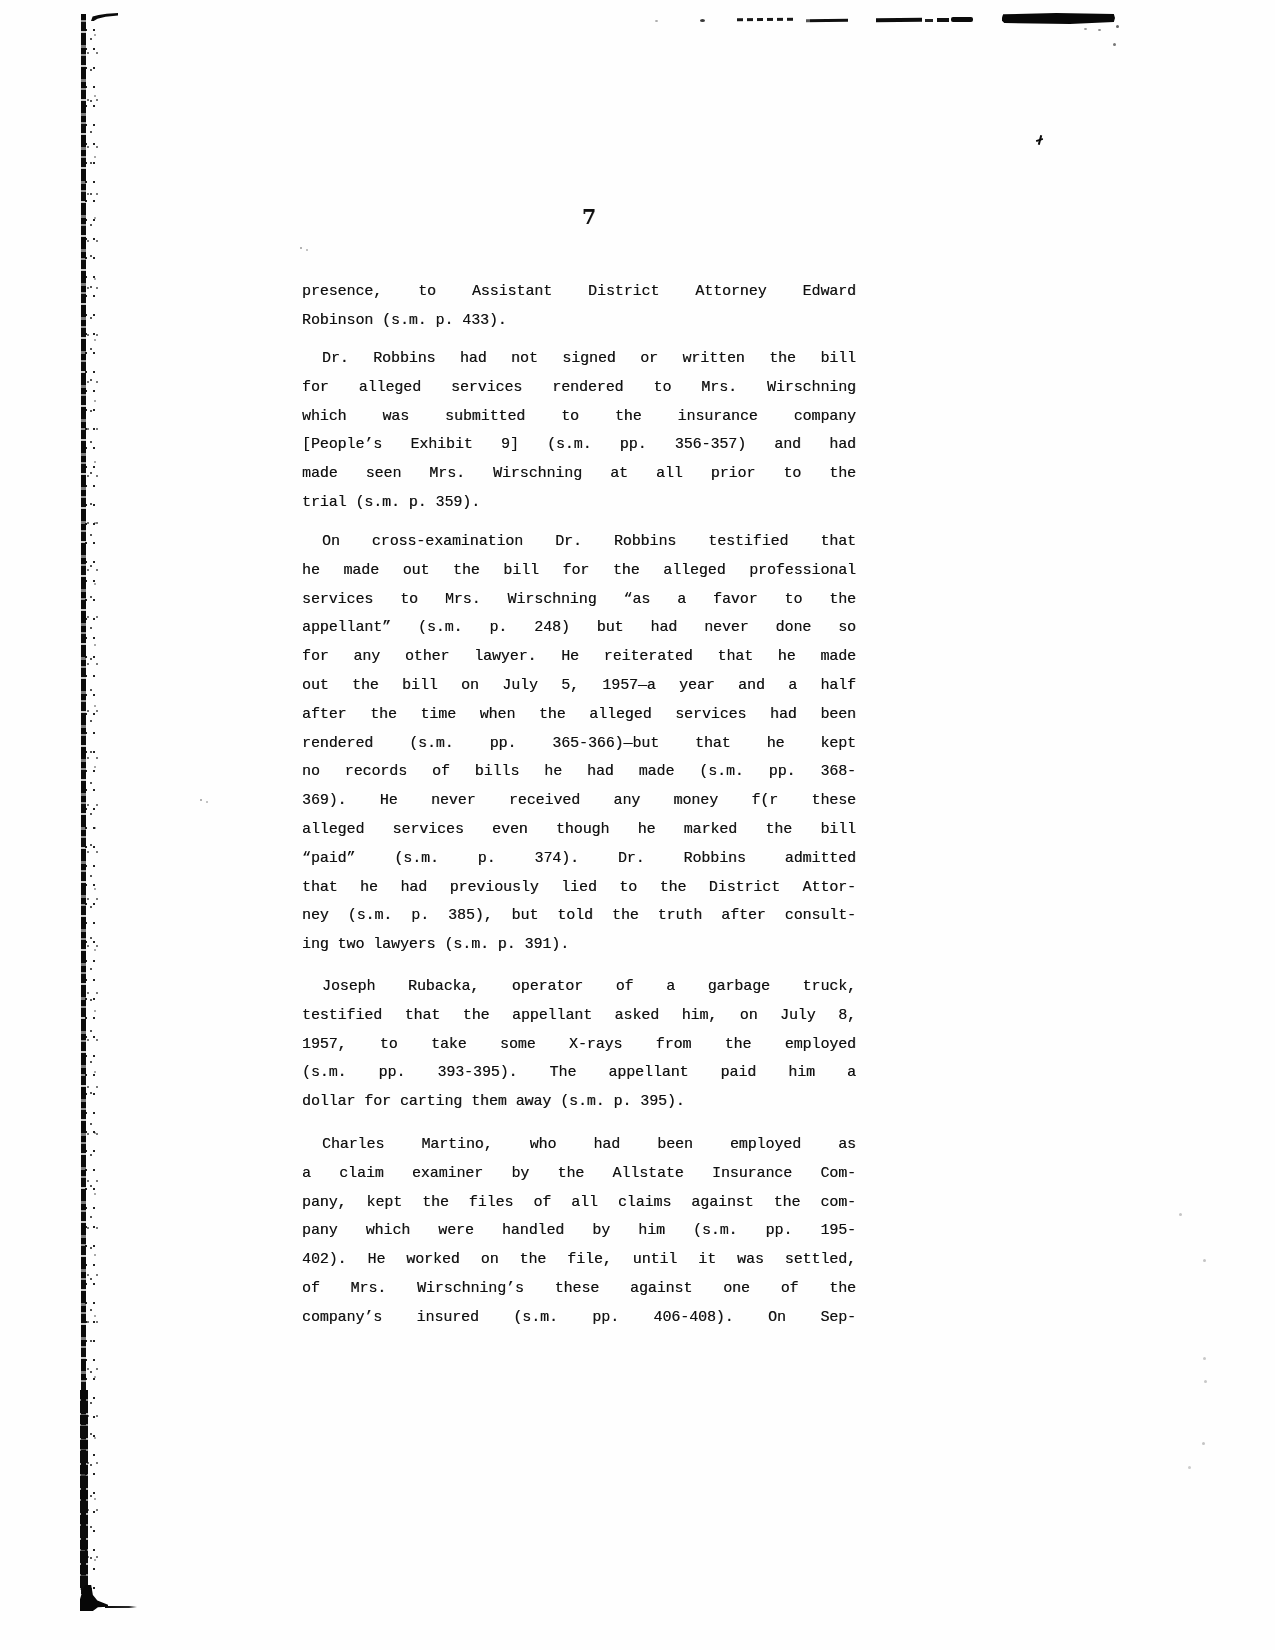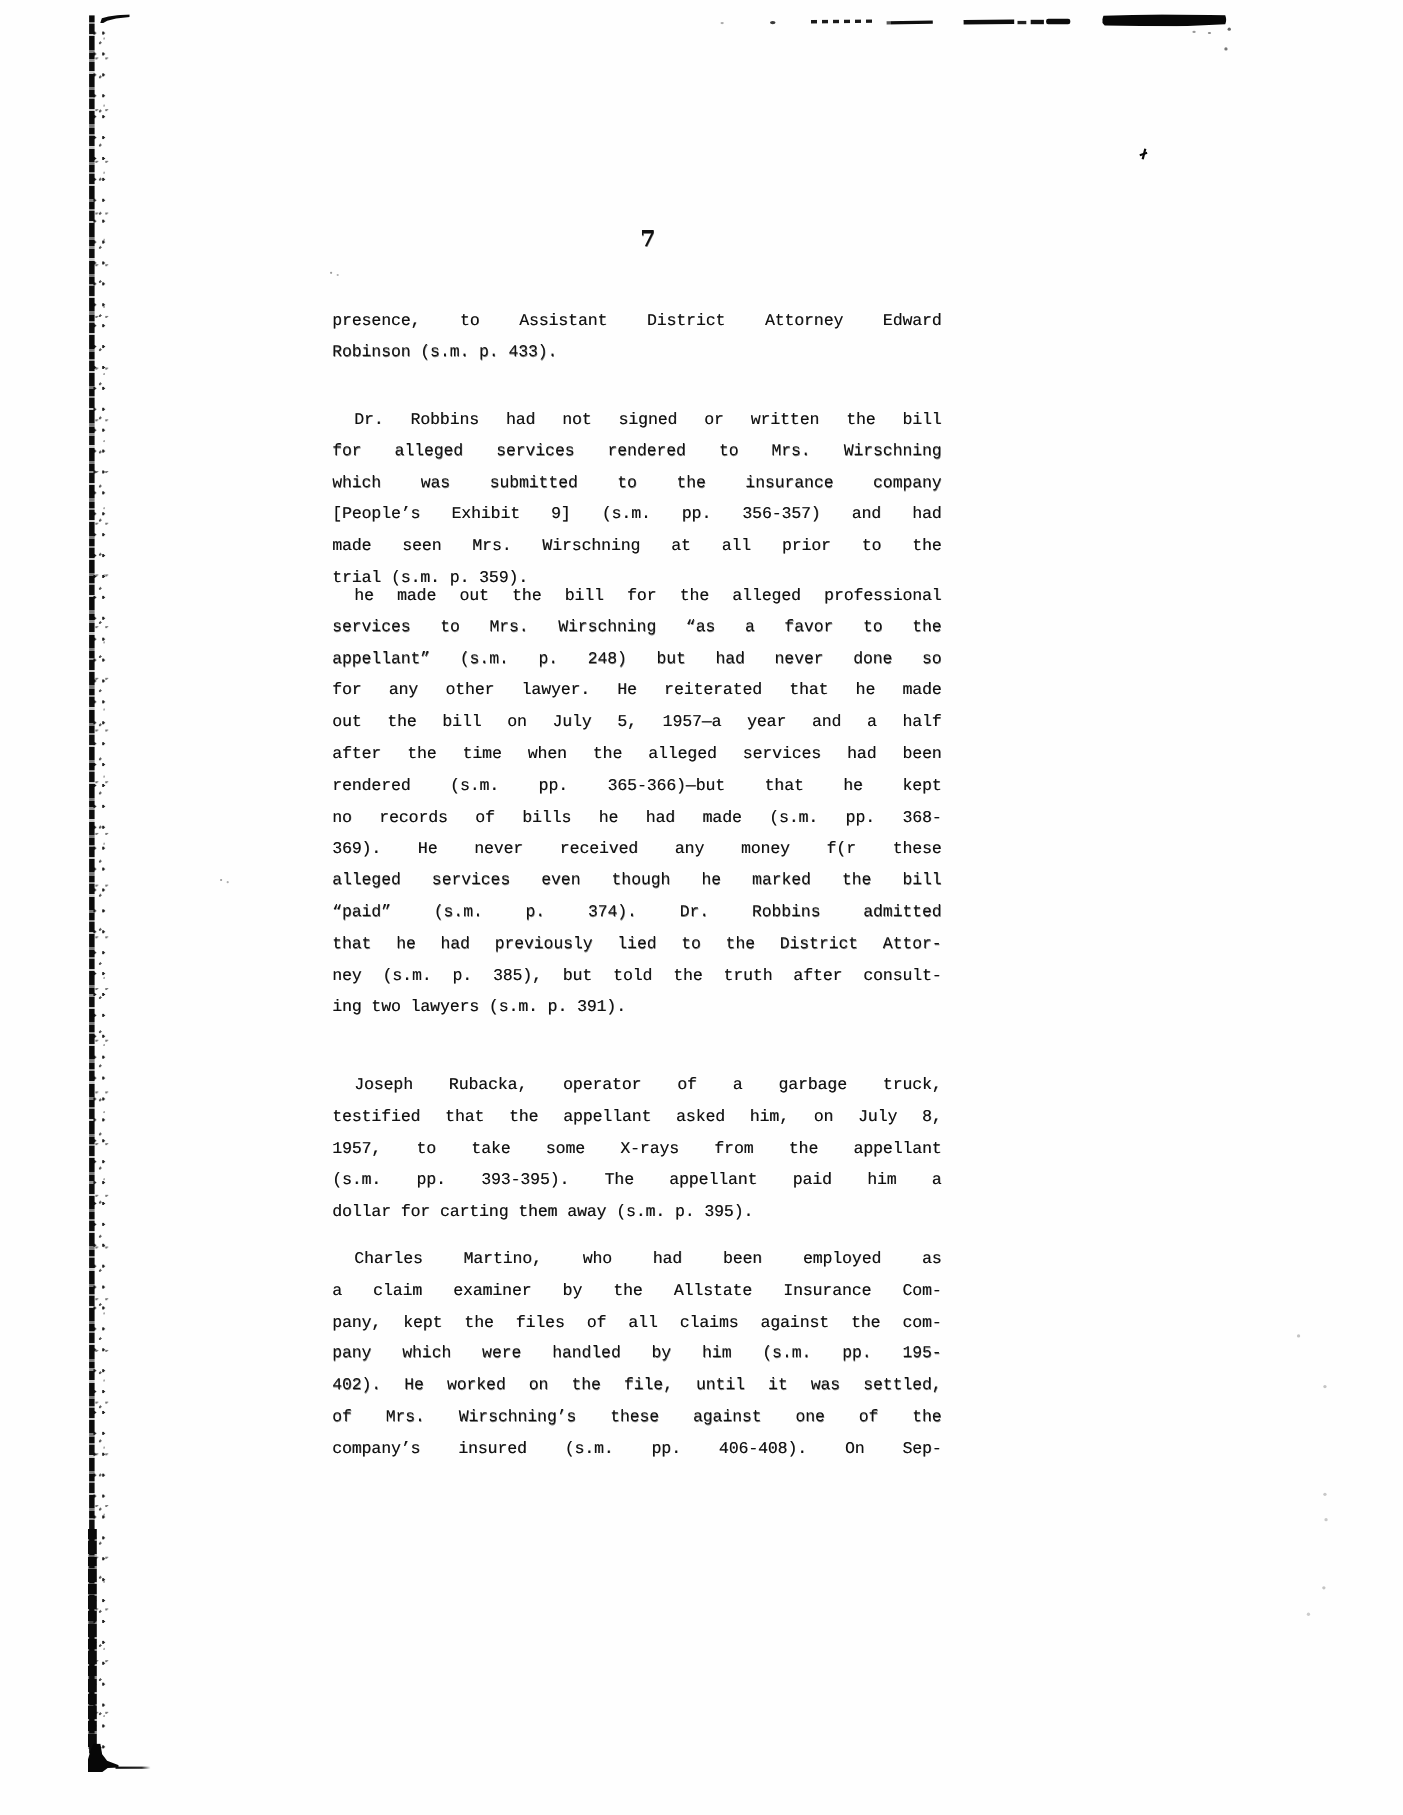--- a/index.html
+++ b/index.html
@@ -24,21 +24,21 @@
   }
   .line{
     text-align:justify;height:28.8px;overflow:hidden;
     text-shadow:0.35px 0.35px 0 rgba(16,16,16,0.55);
   }
   .line::after{content:"";display:inline-block;width:100%;}
   .line.last{text-align:left;}
   .line.last::after{content:none;}
   .indent .line:first-child{text-indent:20px;}
   #p1{top:278px;}
-  #p2{top:345px;margin-top:23px;}
+  #p2{top:345px;}
   #p3{top:528px;}
   #p4{top:973px;}
   #p5{top:1131px;}
 
   
   .art{position:absolute;}
 
   
   #band-core{
     left:81px;top:14px;width:5px;height:1580px;
@@ -141,40 +141,41 @@
   <div class="para indent" id="p2">
     <div class="line">Dr. Robbins had not signed or written the bill</div>
     <div class="line">for alleged services rendered to Mrs. Wirschning</div>
     <div class="line">which was submitted to the insurance company</div>
     <div class="line">[People’s Exhibit 9] (s.m. pp. 356-357) and had</div>
     <div class="line">made seen Mrs. Wirschning at all prior to the</div>
     <div class="line last">trial (s.m. p. 359).</div>
   </div>
 
   <div class="para indent" id="p3">
+    <div class="line">On cross-examination Dr. Robbins testified that</div>
     <div class="line">he made out the bill for the alleged professional</div>
     <div class="line">services to Mrs. Wirschning “as a favor to the</div>
     <div class="line">appellant” (s.m. p. 248) but had never done so</div>
     <div class="line">for any other lawyer.  He reiterated that he made</div>
     <div class="line">out the bill on July 5, 1957—a year and a half</div>
     <div class="line">after the time when the alleged services had been</div>
     <div class="line">rendered (s.m. pp. 365-366)—but that he kept</div>
     <div class="line">no records of bills he had made (s.m. pp. 368-</div>
     <div class="line">369).  He never received any money f(r these</div>
     <div class="line">alleged services even though he marked the bill</div>
     <div class="line">“paid” (s.m. p. 374).  Dr. Robbins admitted</div>
     <div class="line">that he had previously lied to the District Attor-</div>
     <div class="line">ney (s.m. p. 385), but told the truth after consult-</div>
     <div class="line last">ing two lawyers (s.m. p. 391).</div>
   </div>
 
   <div class="para indent" id="p4">
     <div class="line">Joseph Rubacka, operator of a garbage truck,</div>
     <div class="line">testified that the appellant asked him, on July 8,</div>
-    <div class="line">1957, to take some X-rays from the appellant</div>
+    <div class="line">1957, to take some X-rays from the employed</div>
     <div class="line">(s.m. pp. 393-395).  The appellant paid him a</div>
     <div class="line last">dollar for carting them away (s.m. p. 395).</div>
   </div>
 
   <div class="para indent" id="p5">
     <div class="line">Charles Martino, who had been employed as</div>
     <div class="line">a claim examiner by the Allstate Insurance Com-</div>
     <div class="line">pany, kept the files of all claims against the com-</div>
     <div class="line">pany which were handled by him (s.m. pp. 195-</div>
     <div class="line">402).  He worked on the file, until it was settled,</div>

